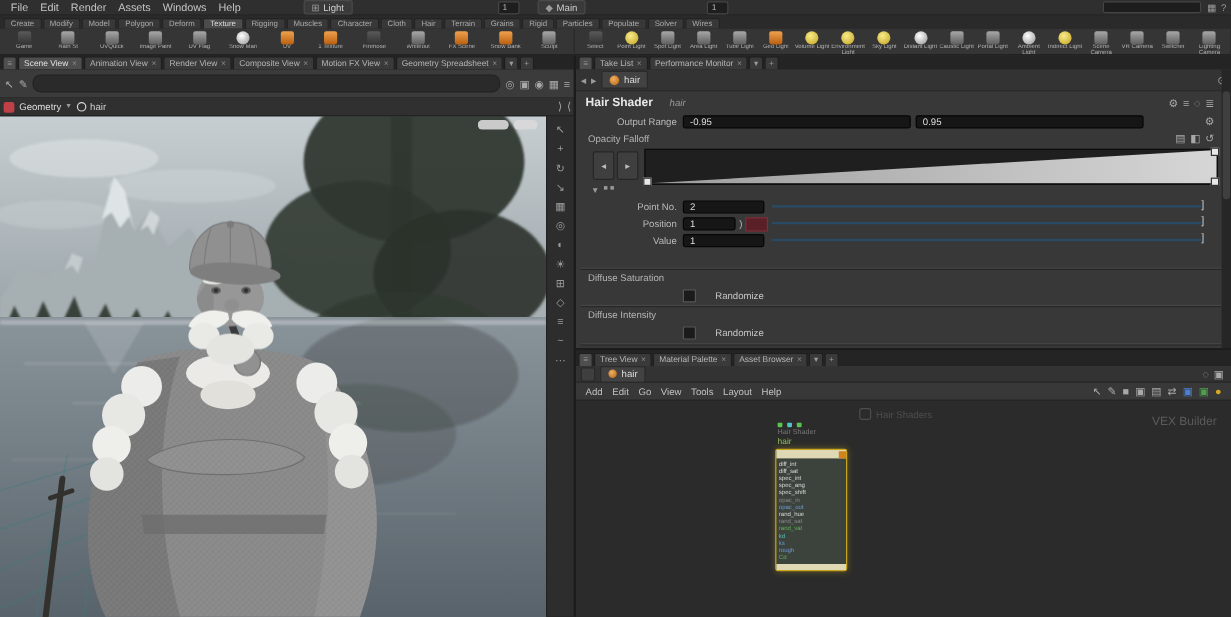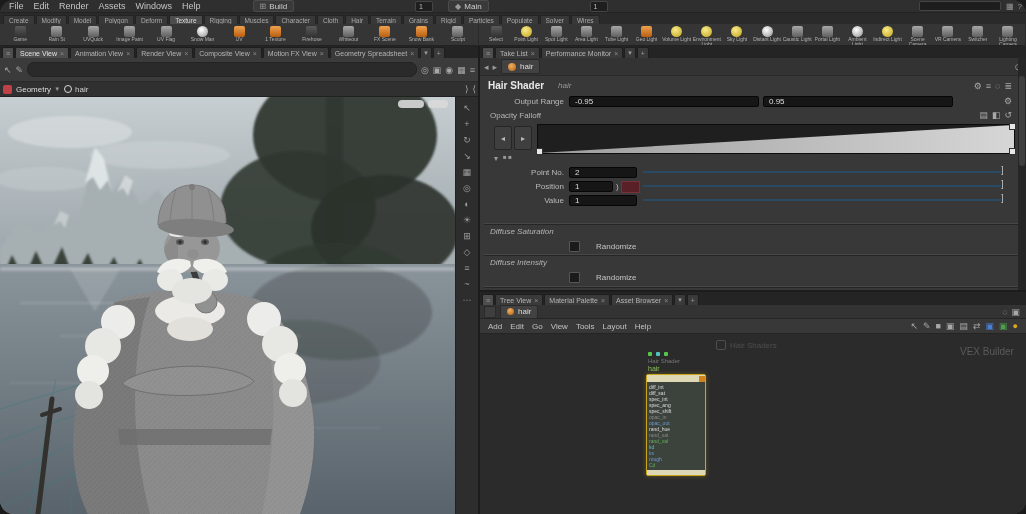--- a/index.html
+++ b/index.html
@@ -1,17 +1,17 @@
 <!DOCTYPE html>
 <html><head>
 <meta charset="utf-8">
 <style>
   html,body{margin:0;padding:0;background:#1b1b1b;}
   .root{position:relative;width:1026px;height:514px;background:#2e2e2e;overflow:hidden;
-        font-family:"Liberation Sans",sans-serif;color:#c8c8c8;border-radius:14px;-webkit-font-smoothing:antialiased;}
+        font-family:"Liberation Sans",sans-serif;color:#c8c8c8;-webkit-font-smoothing:antialiased;}
   .abs{position:absolute;}
   
   #menubar{left:0;top:0;width:1026px;height:13px;background:#2f2f2f;border-bottom:1px solid #232323;
            display:flex;align-items:center;font-size:9px;padding-left:4px;box-sizing:border-box;gap:1px;}
   .menu-item{padding:0 5px;color:#c4c4c4;cursor:default;}
   .chip{display:flex;align-items:center;gap:3px;background:#3a3a3a;border:1px solid #4a4a4a;border-radius:2px;
         padding:0 6px;height:10px;font-size:8px;color:#cfcfcf;}
   #desktop-chip{margin-left:46px;}
   .tinyfield{background:#1e1e1e;border:1px solid #454545;border-radius:2px;height:9px;min-width:10px;
              font-size:7px;color:#bbb;padding:0 3px;display:flex;align-items:center;}
@@ -82,21 +82,21 @@
   #ramp-box{position:absolute;left:57px;top:78px;width:476px;height:28px;background:#1f1f1f;border:1px solid #0c0c0c;}
   #ramp-tri{position:absolute;left:0;bottom:0;width:100%;height:100%;
             clip-path:polygon(0 100%,100% 0,100% 100%);background:linear-gradient(90deg,#9c9c9c,#d6d6d6);}
   .handle{position:absolute;width:5px;height:5px;background:#e8e8e8;border:1px solid #333;}
   #ramp-arrows{position:absolute;left:14px;top:80px;display:flex;gap:2px;}
   .ra-btn{width:16px;height:22px;background:#3f3f3f;border:1px solid #262626;border-radius:2px;color:#bbb;
           font-size:8px;display:flex;align-items:center;justify-content:center;}
   #under-ramp{position:absolute;left:14px;top:108px;display:flex;gap:5px;color:#9a9a9a;font-size:8px;}
   .cb{width:9px;height:9px;background:#1b1b1b;border:1px solid #565656;border-radius:1px;}
   .cb-label{font-size:8px;color:#c6c6c6;margin-left:14px;}
-  .sec-label{position:absolute;left:10px;font-size:8px;color:#b4b4b4;font-style:italic;}
+  .sec-label{position:absolute;left:10px;font-size:8px;color:#b4b4b4;}
   .pdiv{position:absolute;left:4px;width:534px;height:1px;background:#474747;border-bottom:1px solid #262626;}
   #parm-scroll{position:absolute;right:0;top:12px;width:8px;height:232px;background:#262626;}
   #parm-thumb{position:absolute;right:1px;top:18px;width:6px;height:90px;background:#3f3f3f;border-radius:3px;}
   
   #net-pane{left:480px;top:290px;width:546px;height:224px;background:#2b2b2b;border-top:2px solid #1c1c1c;box-sizing:border-box;}
   #net-path-row{position:absolute;left:0;top:13px;width:546px;height:14px;background:#333;border-bottom:1px solid #252525;
                 display:flex;align-items:center;gap:4px;padding:0 4px;box-sizing:border-box;}
   #net-menus{position:absolute;left:0;top:27px;width:546px;height:15px;background:#383838;border-bottom:1px solid #242424;
              display:flex;align-items:center;gap:2px;padding:0 4px;box-sizing:border-box;font-size:8px;}
   .nmenu{padding:0 4px;color:#c2c2c2;}
@@ -132,21 +132,21 @@
     <span id="menus" style="display: flex;">
         <span class="menu-item">File</span>
         <span class="menu-item">Edit</span>
         <span class="menu-item">Render</span>
         <span class="menu-item">Assets</span>
         <span class="menu-item">Windows</span>
         <span class="menu-item">Help</span>
       </span>
     <div class="chip" id="desktop-chip">
       <span class="mb-icn">⊞</span>
-      <span>Build</span>
+      <span>Light</span>
     </div>
     <div class="tinyfield" style="margin-left:120px">1</div>
     <div class="chip" style="margin-left:14px">
       <span class="mb-icn">◆</span>
       <span>Main</span>
     </div>
     <div class="tinyfield" style="margin-left:100px">1</div>
     <div id="topbar-right">
       <div id="topbar-search"></div>
       <span id="topbar-icons" style="display: flex; gap: 4px;">

